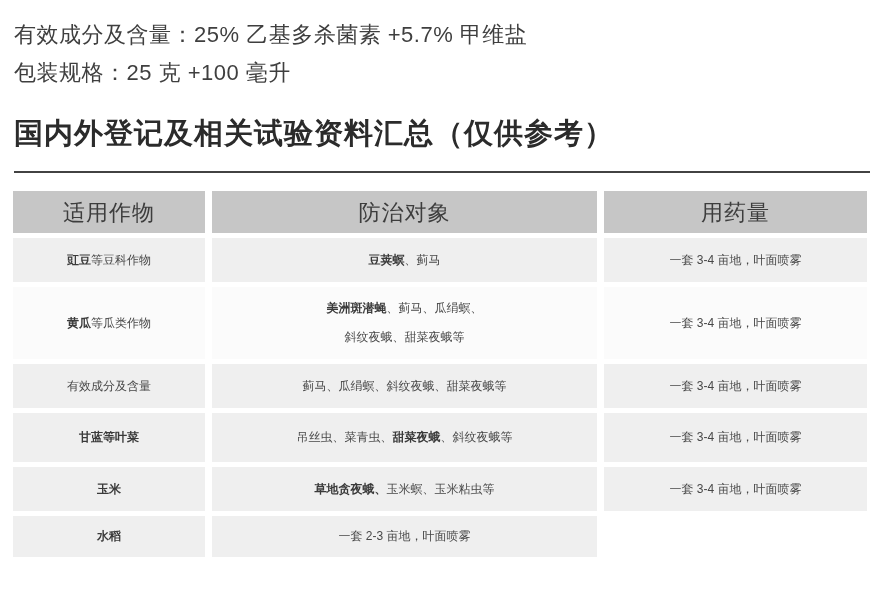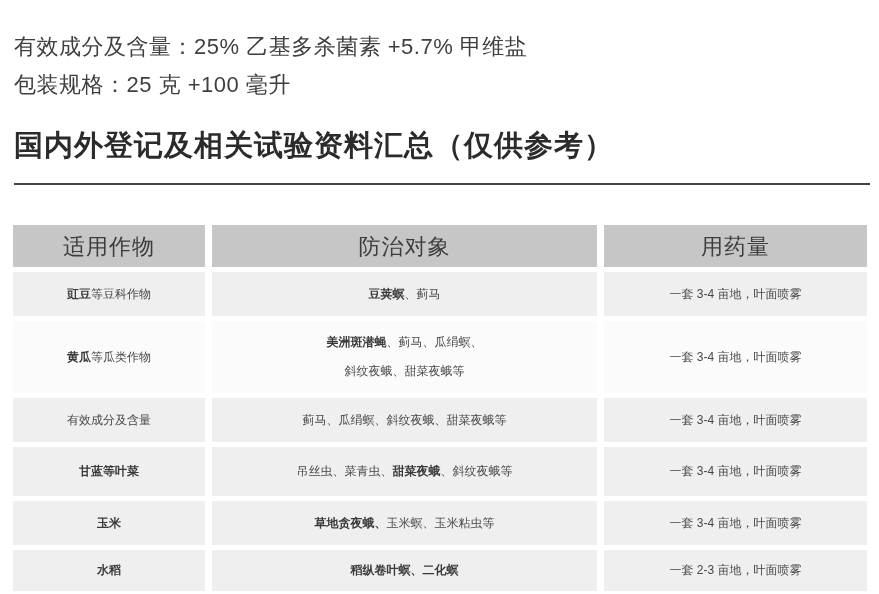--- a/index.html
+++ b/index.html
@@ -13,21 +13,21 @@
     --page-bg:#ffffff;
   }
   *{margin:0;padding:0;box-sizing:border-box;}
   html,body{width:879px;height:594px;}
   body{
     background:var(--page-bg);
     font-family:"Liberation Sans","DejaVu Sans",sans-serif;
     color:var(--text);
     overflow:hidden;
   }
-  .page{width:879px;height:594px;padding:26px 12px 0 14px;border-radius:29px;}
+  .page{width:879px;height:594px;padding:14px 12px 0 14px;border-radius:29px;}
 
   
   .info-block{padding-top:2px;}
   .info-line{
     font-size:22px;
     line-height:38px;
     color:#3f3f3f;
     letter-spacing:0.5px;
     white-space:nowrap;
   }
@@ -44,21 +44,21 @@
   .title-rule{
     margin-top:17px;
     height:0;
     border:none;
     border-top:2px solid var(--rule-color);
     width:856px;
   }
 
   
   .table{
-    margin-top:40px;
+    margin-top:18px;
     margin-left:-1px;
     display:grid;
     grid-template-columns:192px 385px 263px;
     grid-template-rows:42px 44px 72px 44px 49px 44px 41px;
     column-gap:7px;
     row-gap:5px;
     width:854px;
   }
   .cell{
     background:var(--row-bg);
@@ -138,19 +138,16 @@
         <span class="b">玉米</span>
       </div>
     <div class="cell">
         <span class="pest-line"><span class="b">草地贪夜蛾、</span><span>玉米螟、玉米粘虫等</span></span>
       </div>
     <div class="cell">一套 3-4 亩地，叶面喷雾</div>
 
     <div class="cell">
         <span class="b">水稻</span>
       </div>
-    <div class="cell">
-        <span class="pest-line b"><span>稻纵卷叶螟、二化螟</span></span>
-      </div>
     <div class="cell">一套 2-3 亩地，叶面喷雾</div>
 
   </div>
 </div>
 
 </body></html>

